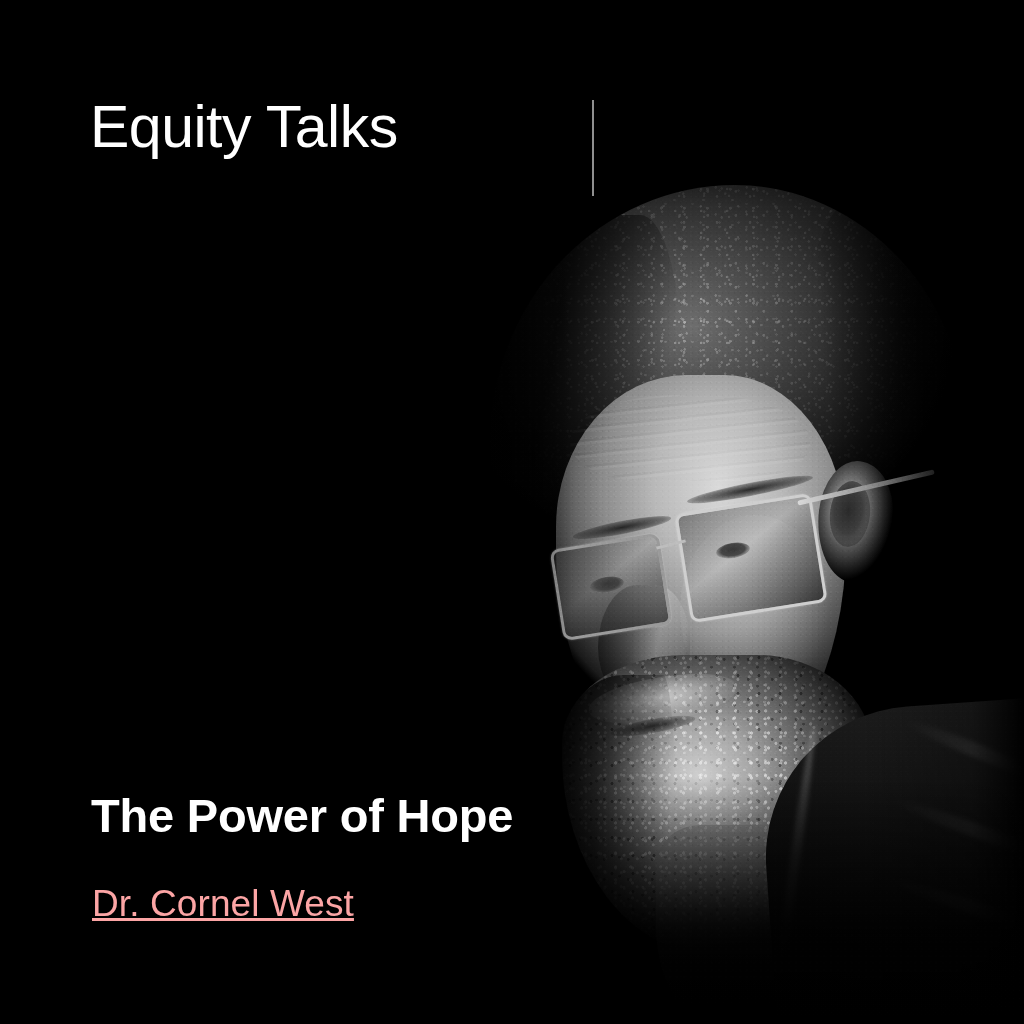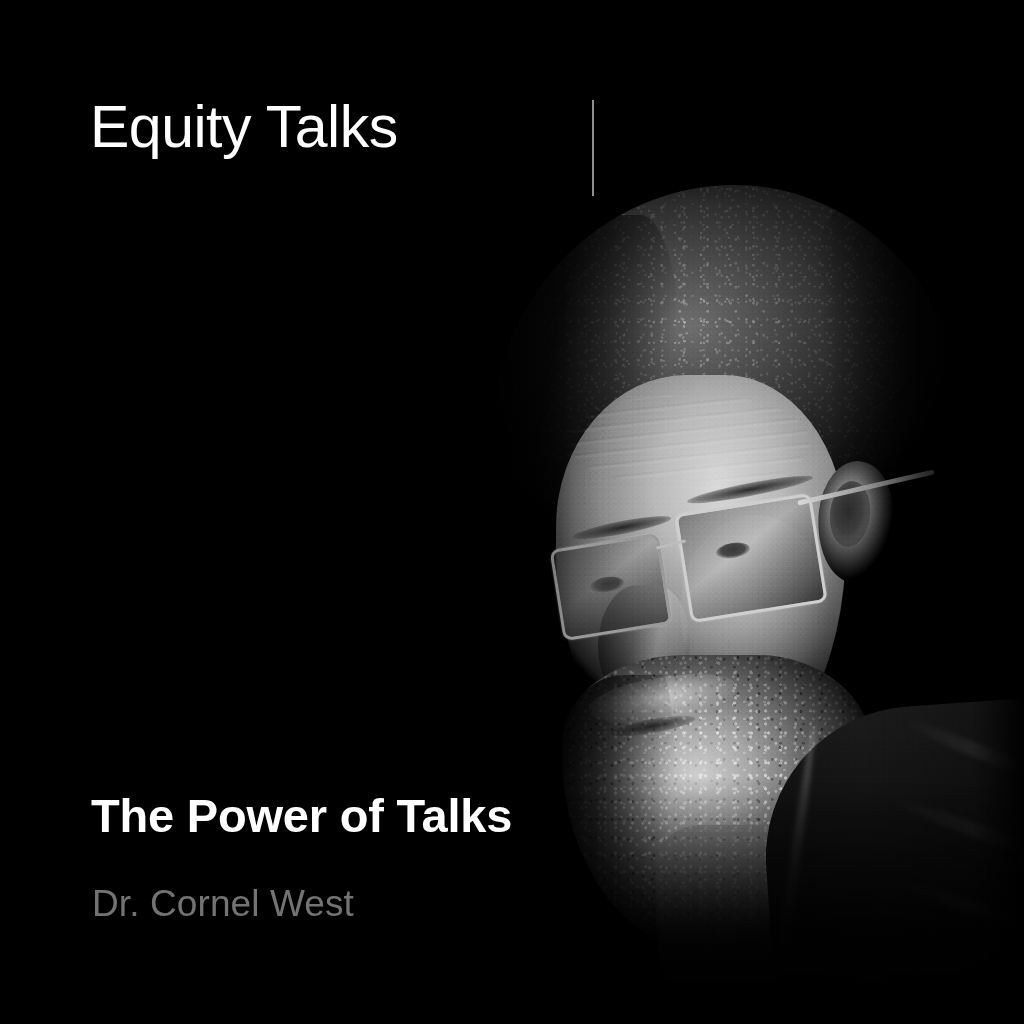--- a/index.html
+++ b/index.html
@@ -361,22 +361,23 @@
     white-space: nowrap;
   }
   .guest-name {
     position: absolute;
     left: 92px;
     top: 885px;
     font-size: 37px;
     line-height: 1;
     font-weight: 400;
     letter-spacing: 0.1px;
-    color: #737373;
+    color: #fca5a5;
     white-space: nowrap;
+    text-decoration: underline;
   }
 </style>
 </head>
 <body>
 
 <div id="cover">
 
   <div class="portrait-layer">
     <div class="head-wrap">
 
@@ -420,17 +421,17 @@
     </div>
 
     <div class="vignette"></div>
     <div class="grain"></div>
   </div>
 
   <div class="show-title">Equity Talks</div>
 
   <div class="title-rule"></div>
 
-  <div class="episode-title">The Power of Talks</div>
+  <div class="episode-title">The Power of Hope</div>
 
   <div class="guest-name">Dr. Cornel West</div>
 
 </div>
 
 </body></html>

